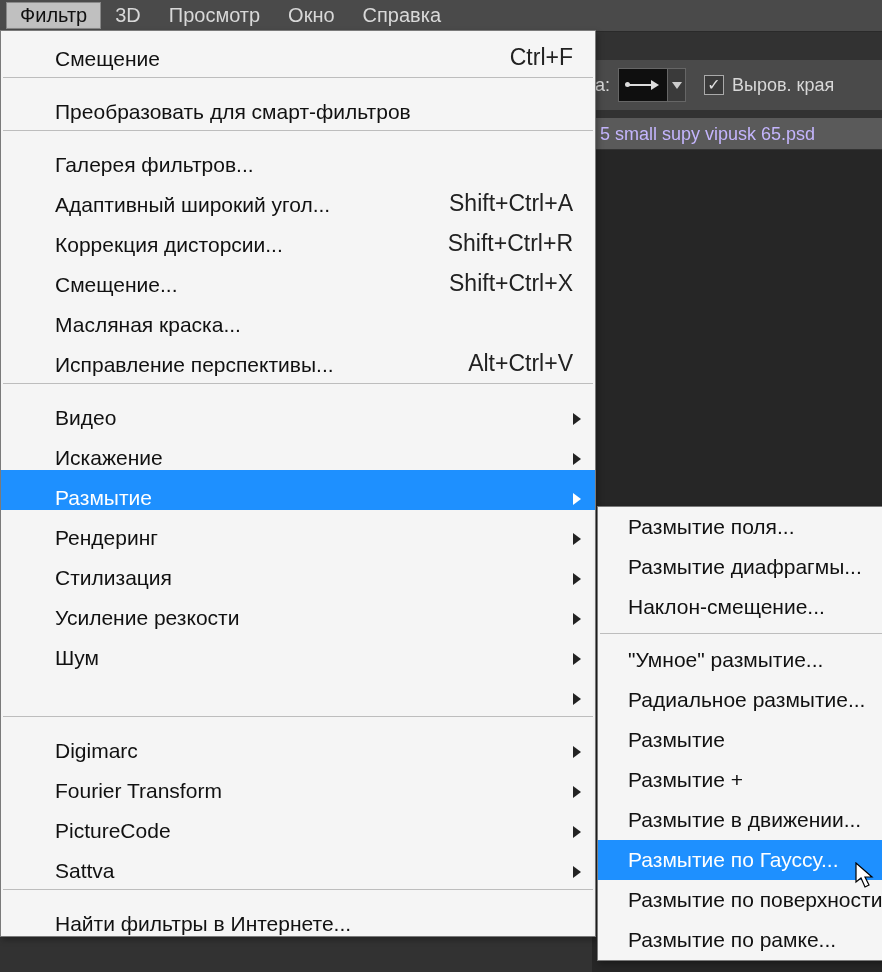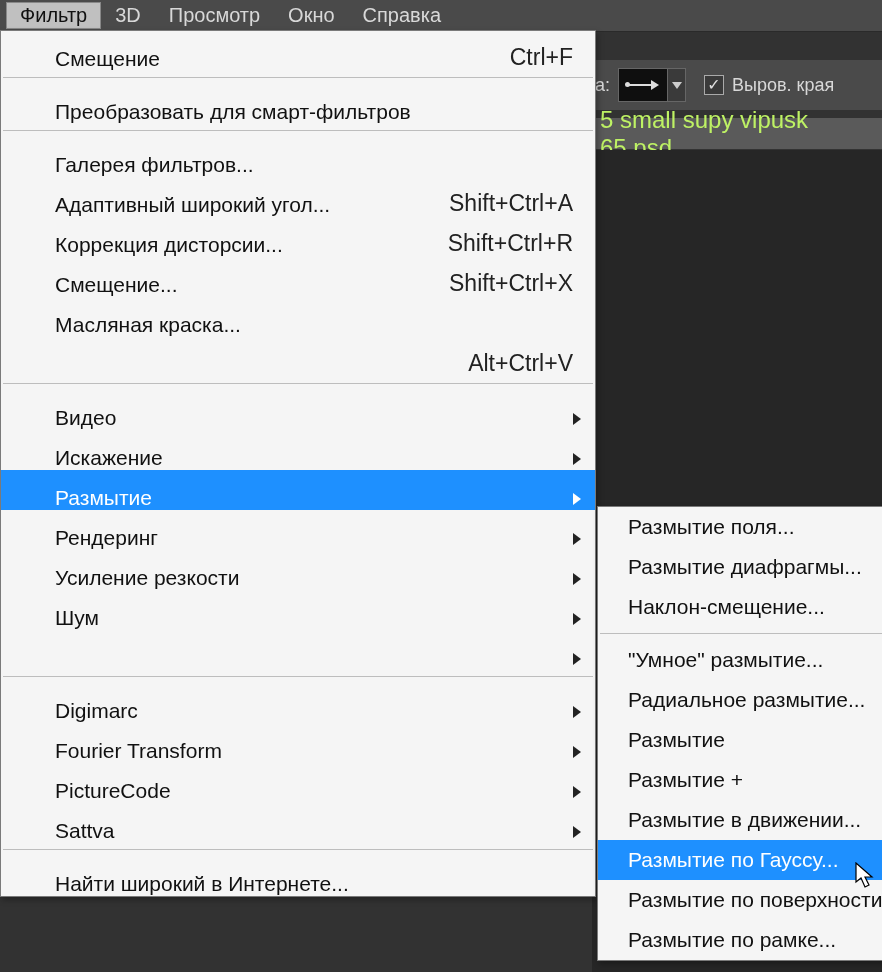--- a/index.html
+++ b/index.html
@@ -44,21 +44,21 @@
   }
   .checkbox {
     width:20px;height:20px; border:1px solid #aaa; background:#3a3a3a;
     display:flex;align-items:center;justify-content:center; margin:0 8px 0 18px;
   }
   .checkmark { color:#e0e0e0; font-size:16px; line-height:1;}
 
   
   .doc-tab {
     position:absolute; top:118px; right:0; height:32px; width:290px;
-    background:#5a5a5a; color:#bef264; font-size:24px;
+    background:#5a5a5a; color:#c4b5fd; font-size:18px;
     display:flex; align-items:center; padding-left:8px;
     box-shadow: inset 0 -1px 0 #333;
   }
   .canvas-area {
     position:absolute; top:150px; right:0; bottom:0; width:290px;
     background:#262626;
   }
 
   
   .dropdown {
@@ -176,20 +176,21 @@
       <span class="shortcut">Shift+Ctrl+R</span>
     </div>
     <div class="row">
       <span class="label">Смещение...</span>
       <span class="shortcut">Shift+Ctrl+X</span>
     </div>
     <div class="row">
       <span class="label">Масляная краска...</span>
     </div>
     <div class="row">
+      <span class="label">Исправление перспективы...</span>
       <span class="shortcut">Alt+Ctrl+V</span>
     </div>
     <div class="sep"></div>
     <div class="row">
       <span class="label">Видео</span>
       <span class="arrow"><svg width="8" height="12">
           <path d="M0 0 L8 6 L0 12 Z" fill="#222"></path>
         </svg></span>
     </div>
     <div class="row">
@@ -204,20 +205,26 @@
           <path d="M0 0 L8 6 L0 12 Z" fill="#222"></path>
         </svg></span>
     </div>
     <div class="row">
       <span class="label">Рендеринг</span>
       <span class="arrow"><svg width="8" height="12">
           <path d="M0 0 L8 6 L0 12 Z" fill="#222"></path>
         </svg></span>
     </div>
     <div class="row">
+      <span class="label">Стилизация</span>
+      <span class="arrow"><svg width="8" height="12">
+          <path d="M0 0 L8 6 L0 12 Z" fill="#222"></path>
+        </svg></span>
+    </div>
+    <div class="row">
       <span class="label">Усиление резкости</span>
       <span class="arrow"><svg width="8" height="12">
           <path d="M0 0 L8 6 L0 12 Z" fill="#222"></path>
         </svg></span>
     </div>
     <div class="row">
       <span class="label">Шум</span>
       <span class="arrow"><svg width="8" height="12">
           <path d="M0 0 L8 6 L0 12 Z" fill="#222"></path>
         </svg></span>
@@ -247,21 +254,21 @@
         </svg></span>
     </div>
     <div class="row">
       <span class="label">Sattva</span>
       <span class="arrow"><svg width="8" height="12">
           <path d="M0 0 L8 6 L0 12 Z" fill="#222"></path>
         </svg></span>
     </div>
     <div class="sep"></div>
     <div class="row">
-      <span class="label">Найти широкий в Интернете...</span>
+      <span class="label">Найти фильтры в Интернете...</span>
     </div>
   </div>
 
 <div class="submenu" id="submenu">
     <div class="row">
       <span>Размытие поля...</span>
     </div>
     <div class="row">
       <span>Размытие диафрагмы...</span>
     </div>

